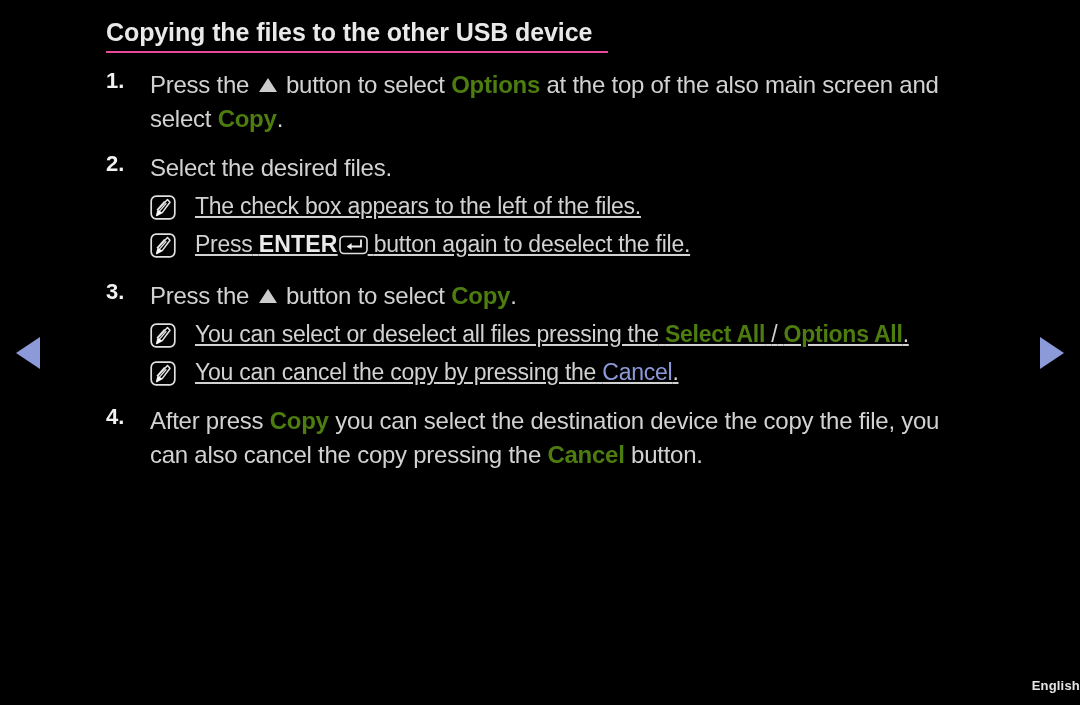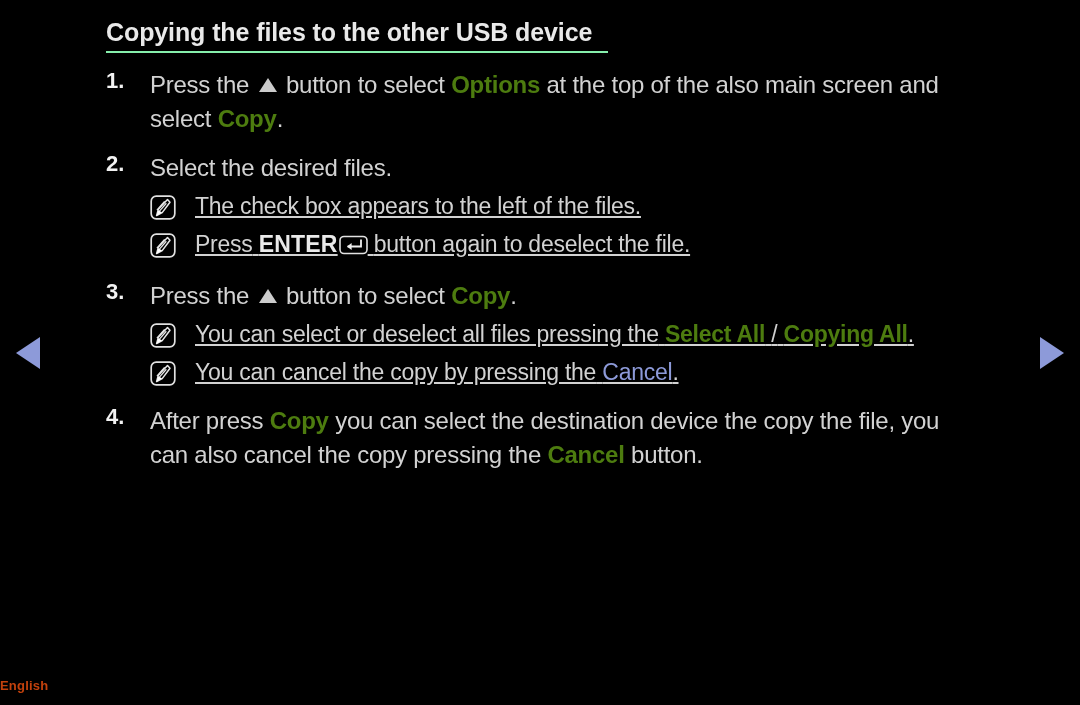--- a/index.html
+++ b/index.html
@@ -51,21 +51,21 @@
 
   .page-title {
     font-size: 25px;
     font-weight: bold;
     color: #e9e9e9;
     letter-spacing: -0.1px;
     margin: 0;
     padding-top: 17px;
     line-height: 30px;
     width: 502px;
-    border-bottom: 2px solid #86efac;
+    border-bottom: 2px solid #ec4899;
     padding-bottom: 4px;
   }
 
   .page-subtitle {
     font-size: 24px;
     color: #c9c9c9;
     margin: 0;
     padding-top: 7px;
     line-height: 30px;
     letter-spacing: -0.2px;
@@ -155,24 +155,24 @@
     vertical-align: -3px;
     margin-left: 1px;
   }
 
   
   .footer {
     position: absolute;
     left: 0;
     right: 0;
     top: 678px;
-    text-align: left;
+    text-align: right;
     font-size: 13px;
     font-weight: bold;
-    color: #c2410c;
+    color: #e5e5e5;
     letter-spacing: 0.2px;
   }
 </style>
 </head>
 <body>
 
 <div class="screen">
 
   <div class="nav-arrow left"></div>
 
@@ -250,21 +250,21 @@
                 <rect x="1.2" y="1.2" width="23.6" height="22.6" rx="5" ry="5" fill="none" stroke="#e0e0e0" stroke-width="1.7"></rect>
                 <path d="M17.5 4.6 L8.2 14.6 L6.6 20.6 L12.2 17.6 L20.0 7.2 Z" fill="none" stroke="#e8e8e8" stroke-width="1.5" stroke-linejoin="round"></path>
                 <path d="M14.6 6.4 L6.9 15.1" fill="none" stroke="#e8e8e8" stroke-width="1.3"></path>
                 <path d="M16.3 8.3 L8.8 16.9" fill="none" stroke="#e8e8e8" stroke-width="1.3"></path>
                 <path d="M6.6 20.6 L12.2 17.6 L8.4 15.2 Z" fill="#ffffff"></path>
               </svg>
             </span>
             <span>You can select or deselect all files pressing the</span>
             <span class="accent">Select All</span>
             <span class="sep">/</span>
-            <span class="accent">Copying All</span><span>.</span>
+            <span class="accent">Options All</span><span>.</span>
           </li>
           <li class="note">
             <span class="note-icon">
               <svg width="26" height="25" viewBox="0 0 26 25" xmlns="http://www.w3.org/2000/svg">
                 <rect x="1.2" y="1.2" width="23.6" height="22.6" rx="5" ry="5" fill="none" stroke="#e0e0e0" stroke-width="1.7"></rect>
                 <path d="M17.5 4.6 L8.2 14.6 L6.6 20.6 L12.2 17.6 L20.0 7.2 Z" fill="none" stroke="#e8e8e8" stroke-width="1.5" stroke-linejoin="round"></path>
                 <path d="M14.6 6.4 L6.9 15.1" fill="none" stroke="#e8e8e8" stroke-width="1.3"></path>
                 <path d="M16.3 8.3 L8.8 16.9" fill="none" stroke="#e8e8e8" stroke-width="1.3"></path>
                 <path d="M6.6 20.6 L12.2 17.6 L8.4 15.2 Z" fill="#ffffff"></path>
               </svg>

